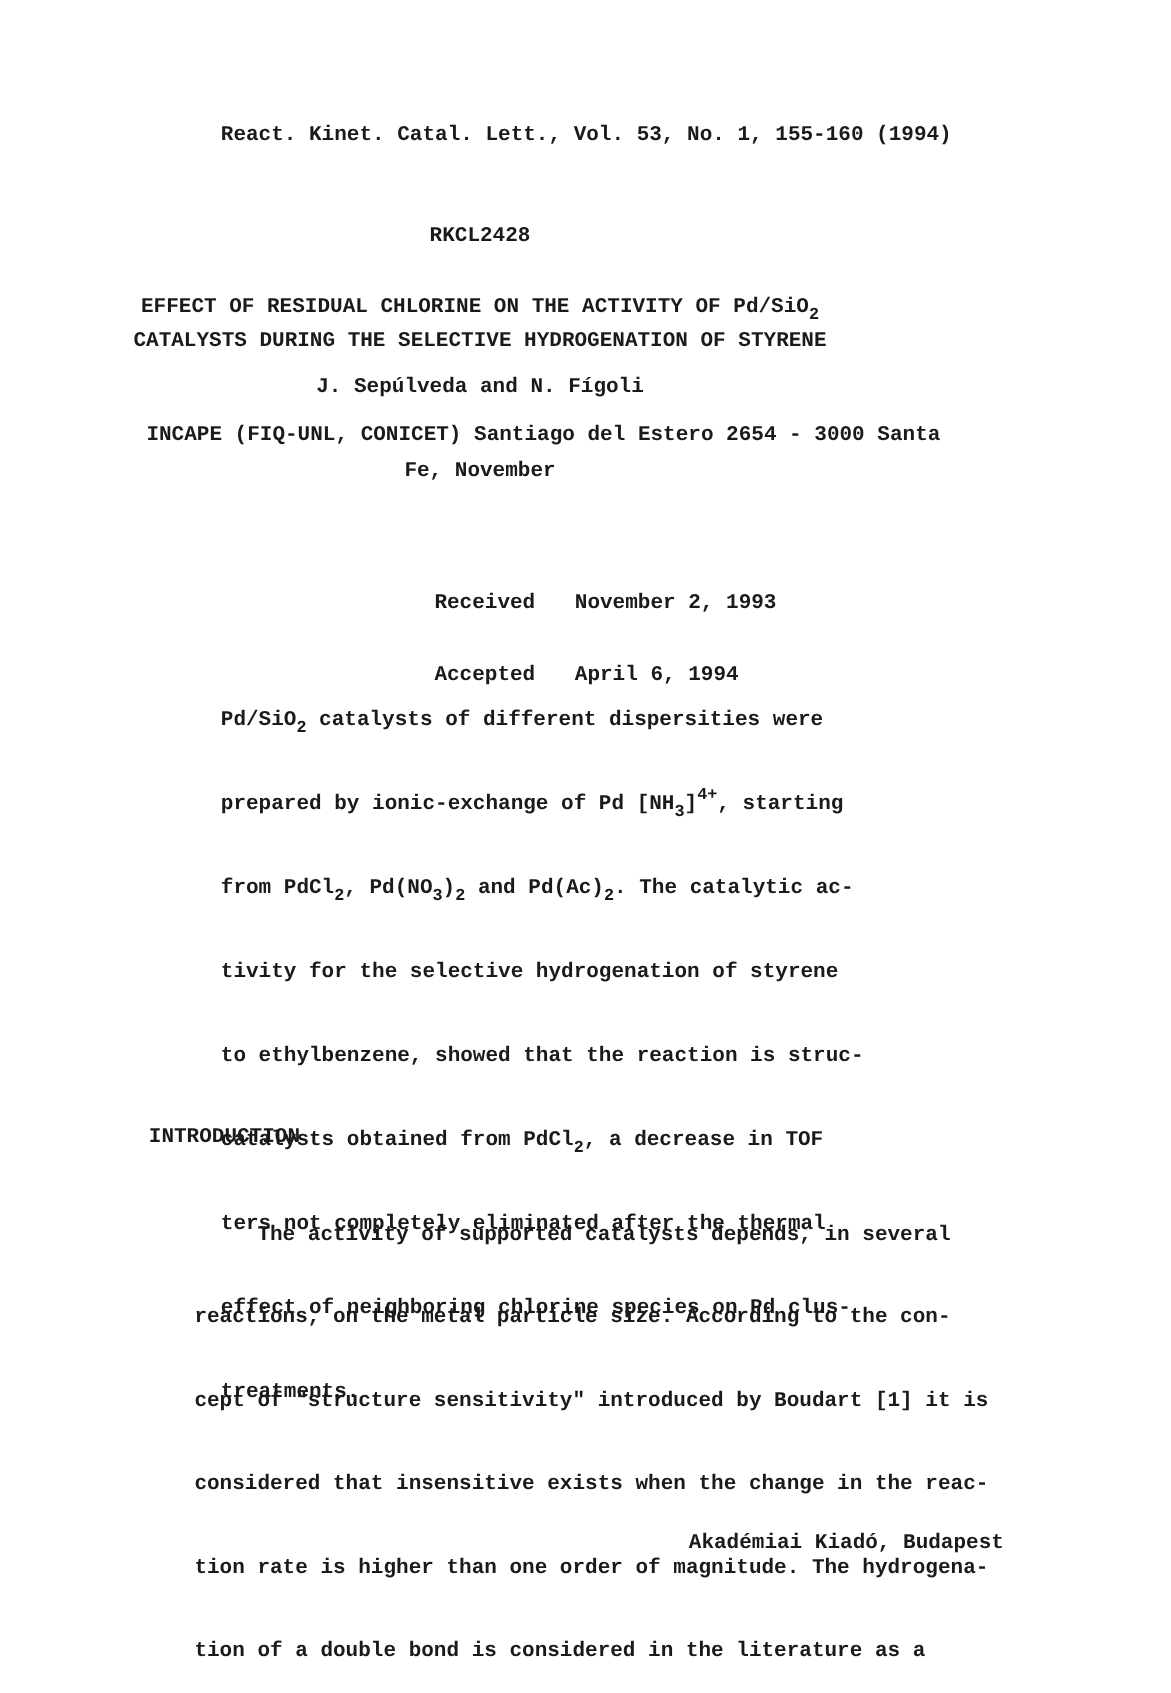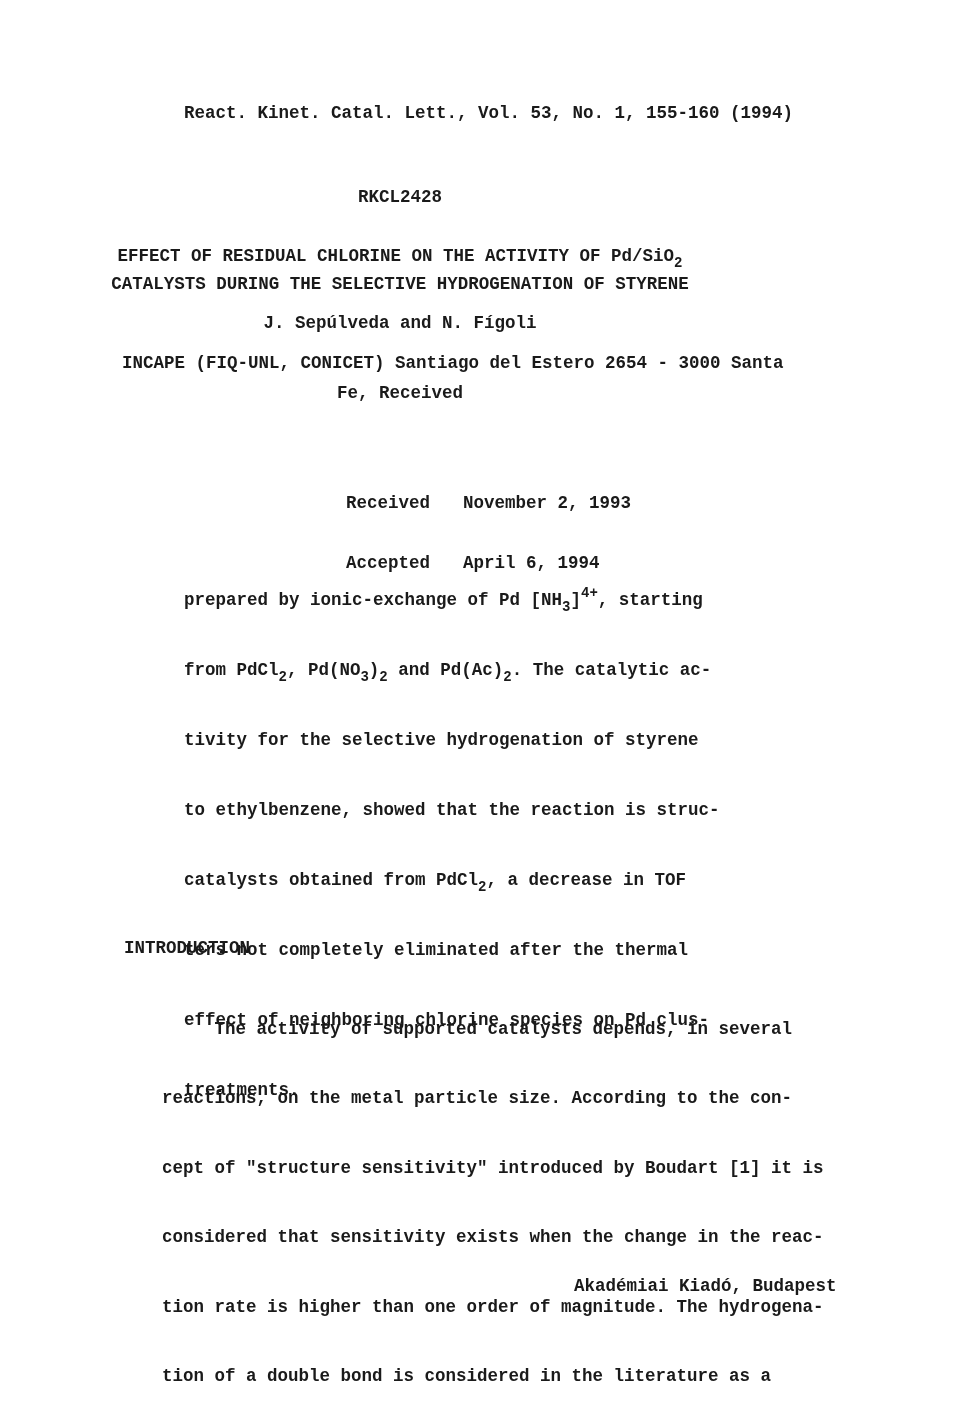--- a/index.html
+++ b/index.html
@@ -13,64 +13,65 @@
   sub { font-size:0.8em; vertical-align:-6px; line-height:0; }
   sup { font-size:0.8em; vertical-align:8px; line-height:0; }
   .jr { top:103px; left:184px; }
   .code { top:187px; }
   .t1 { top:246px; }
   .t2 { top:274px; }
   .auth { top:313px; }
   .aff1 { top:353px; left:122px; }
   .aff2 { top:383px; }
   .dates { top:453px; left:346px; }
-  .dates .lbl { display:inline-block; width:117px; }
+  .dates .lbl { display:inline-block; width:117px;margin-left:16px; }
   .abstract { left:184px; top:550px; width:620px; }
   .abstract .ln { height:30px; line-height:20px; white-space:pre; }
   .introh { top:938px; left:124px; }
   .intro { left:114px; top:979px; width:760px; }
   .intro .ln { height:29.4px; line-height:20px; white-space:pre;margin-left:48px; }
   .pub { top:1276px; left:574px; }
 </style>
 </head>
 <body>
 
 <div class="abs jr">React. Kinet. Catal. Lett., Vol. 53, No. 1, 155-160 (1994)</div>
 <div class="abs center code">RKCL2428</div>
 
 <div class="abs center t1"><span>EFFECT OF RESIDUAL CHLORINE ON THE ACTIVITY OF Pd/SiO</span><sub>2</sub></div>
 <div class="abs center t2">CATALYSTS DURING THE SELECTIVE HYDROGENATION OF STYRENE</div>
 
 <div class="abs center auth">J. Sepúlveda and N. Fígoli</div>
 <div class="abs aff1">INCAPE (FIQ-UNL, CONICET) Santiago del Estero 2654 - 3000 Santa</div>
-<div class="abs center aff2">Fe, Received</div>
+<div class="abs center aff2">Fe, November</div>
 
 <div class="abs dates">
   <div><span class="lbl">Received</span><span>November 2, 1993</span></div>
   <div><span class="lbl">Accepted</span><span>April 6, 1994</span></div>
 </div>
 
 <div class="abs abstract">
+  <div class="ln"><span>Pd/SiO</span><sub>2</sub><span> catalysts of different dispersities were</span></div>
   <div class="ln"><span>prepared by ionic-exchange of Pd [NH</span><sub>3</sub><span>]</span><sup>4+</sup><span>, starting</span></div>
   <div class="ln"><span>from PdCl</span><sub>2</sub><span>, Pd(NO</span><sub>3</sub><span>)</span><sub>2</sub><span> and Pd(Ac)</span><sub>2</sub><span>. The catalytic ac-</span></div>
   <div class="ln">tivity for the selective hydrogenation of styrene</div>
   <div class="ln">to ethylbenzene, showed that the reaction is struc-</div>
   <div class="ln"><span>catalysts obtained from PdCl</span><sub>2</sub><span>, a decrease in TOF</span></div>
   <div class="ln">ters not completely eliminated after the thermal</div>
   <div class="ln">effect of neighboring chlorine species on Pd clus-</div>
   <div class="ln">treatments.</div>
 </div>
 
 <div class="abs introh">INTRODUCTION</div>
 
 <div class="abs intro">
   <div class="ln">     The activity of supported catalysts depends, in several</div>
   <div class="ln">reactions, on the metal particle size. According to the con-</div>
   <div class="ln">cept of "structure sensitivity" introduced by Boudart [1] it is</div>
-  <div class="ln">considered that sensitivity exists when the change in the reac-</div>
+  <div class="ln">considered that insensitive exists when the change in the reac-</div>
   <div class="ln">tion rate is higher than one order of magnitude. The hydrogena-</div>
   <div class="ln">tion of a double bond is considered in the literature as a</div>
   
   
   
 </div>
 
 <div class="abs pub">Akadémiai Kiadó, Budapest</div>
 
 </body></html>

